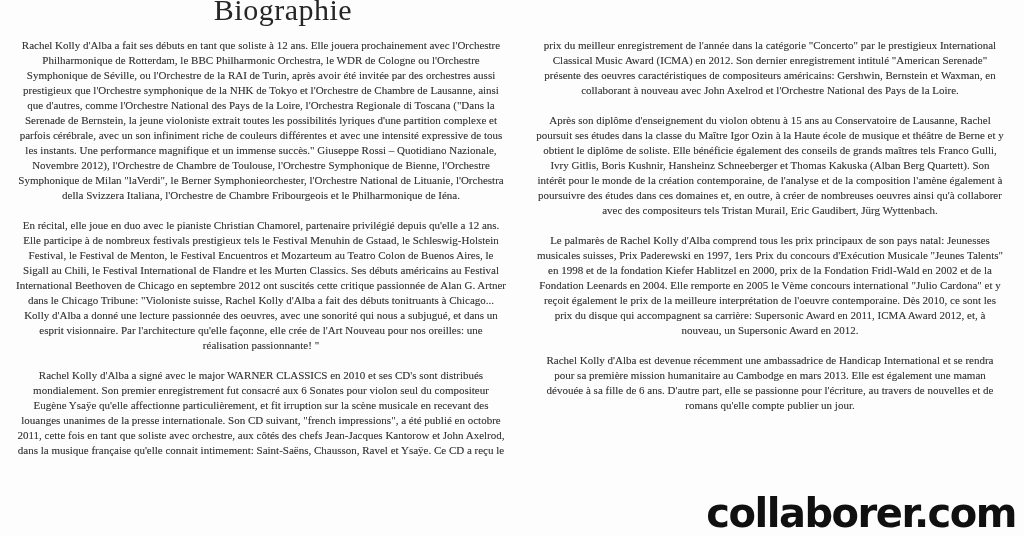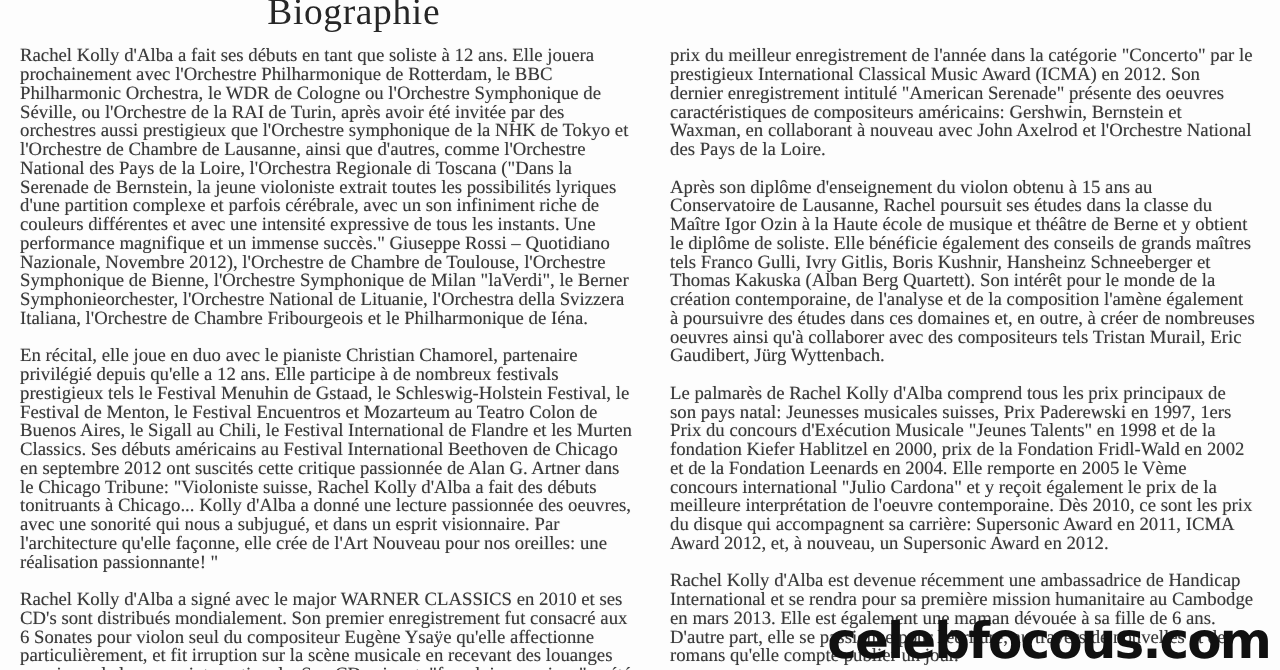--- a/index.html
+++ b/index.html
@@ -34,25 +34,25 @@
     font-size: 30px;
     line-height: 32px;
     letter-spacing: 0.5px;
     color: #262626;
     text-align: center;
     margin: -6px 0 12px 0;
     position: relative;
     left: 22px;
   }
   .para {
-    font-size: 15px;
+    font-size: 11px;
     line-height: 15px;
     color: #3a3a3a;
     margin: 0 0 15px 0;
-    text-align: left;
+    text-align: center;
     text-shadow: 0 0 0.6px rgba(90,90,90,0.55);
   }
   .watermark {
     position: absolute;
     right: 8px;
     bottom: 0px;
     font-family: "DejaVu Sans", sans-serif;
     font-weight: 700;
     font-size: 40px;
     letter-spacing: -1.5px;
@@ -72,15 +72,15 @@
     <p class="para">Rachel Kolly d'Alba a signé avec le major WARNER CLASSICS en 2010 et ses CD's sont distribués mondialement. Son premier enregistrement fut consacré aux 6 Sonates pour violon seul du compositeur Eugène Ysaÿe qu'elle affectionne particulièrement, et fit irruption sur la scène musicale en recevant des louanges unanimes de la presse internationale. Son CD suivant, "french impressions", a été publié en octobre 2011, cette fois en tant que soliste avec orchestre, aux côtés des chefs Jean-Jacques Kantorow et John Axelrod, dans la musique française qu'elle connait intimement: Saint-Saëns, Chausson, Ravel et Ysaÿe. Ce CD a reçu le</p>
   </div>
 
   <div class="col col-right">
     <p class="para">prix du meilleur enregistrement de l'année dans la catégorie "Concerto" par le prestigieux International Classical Music Award (ICMA) en 2012. Son dernier enregistrement intitulé "American Serenade" présente des oeuvres caractéristiques de compositeurs américains: Gershwin, Bernstein et Waxman, en collaborant à nouveau avec John Axelrod et l'Orchestre National des Pays de la Loire.</p>
     <p class="para">Après son diplôme d'enseignement du violon obtenu à 15 ans au Conservatoire de Lausanne, Rachel poursuit ses études dans la classe du Maître Igor Ozin à la Haute école de musique et théâtre de Berne et y obtient le diplôme de soliste. Elle bénéficie également des conseils de grands maîtres tels Franco Gulli, Ivry Gitlis, Boris Kushnir, Hansheinz Schneeberger et Thomas Kakuska (Alban Berg Quartett). Son intérêt pour le monde de la création contemporaine, de l'analyse et de la composition l'amène également à poursuivre des études dans ces domaines et, en outre, à créer de nombreuses oeuvres ainsi qu'à collaborer avec des compositeurs tels Tristan Murail, Eric Gaudibert, Jürg Wyttenbach.</p>
     <p class="para">Le palmarès de Rachel Kolly d'Alba comprend tous les prix principaux de son pays natal: Jeunesses musicales suisses, Prix Paderewski en 1997, 1ers Prix du concours d'Exécution Musicale "Jeunes Talents" en 1998 et de la fondation Kiefer Hablitzel en 2000, prix de la Fondation Fridl-Wald en 2002 et de la Fondation Leenards en 2004. Elle remporte en 2005 le Vème concours international "Julio Cardona" et y reçoit également le prix de la meilleure interprétation de l'oeuvre contemporaine. Dès 2010, ce sont les prix du disque qui accompagnent sa carrière: Supersonic Award en 2011, ICMA Award 2012, et, à nouveau, un Supersonic Award en 2012.</p>
     <p class="para">Rachel Kolly d'Alba est devenue récemment une ambassadrice de Handicap International et se rendra pour sa première mission humanitaire au Cambodge en mars 2013. Elle est également une maman dévouée à sa fille de 6 ans. D'autre part, elle se passionne pour l'écriture, au travers de nouvelles et de romans qu'elle compte publier un jour.</p>
   </div>
 
-  <div class="watermark">celebfocous.com</div>
+  <div class="watermark">collaborer.com</div>
 
 </div>
 
 </body></html>

